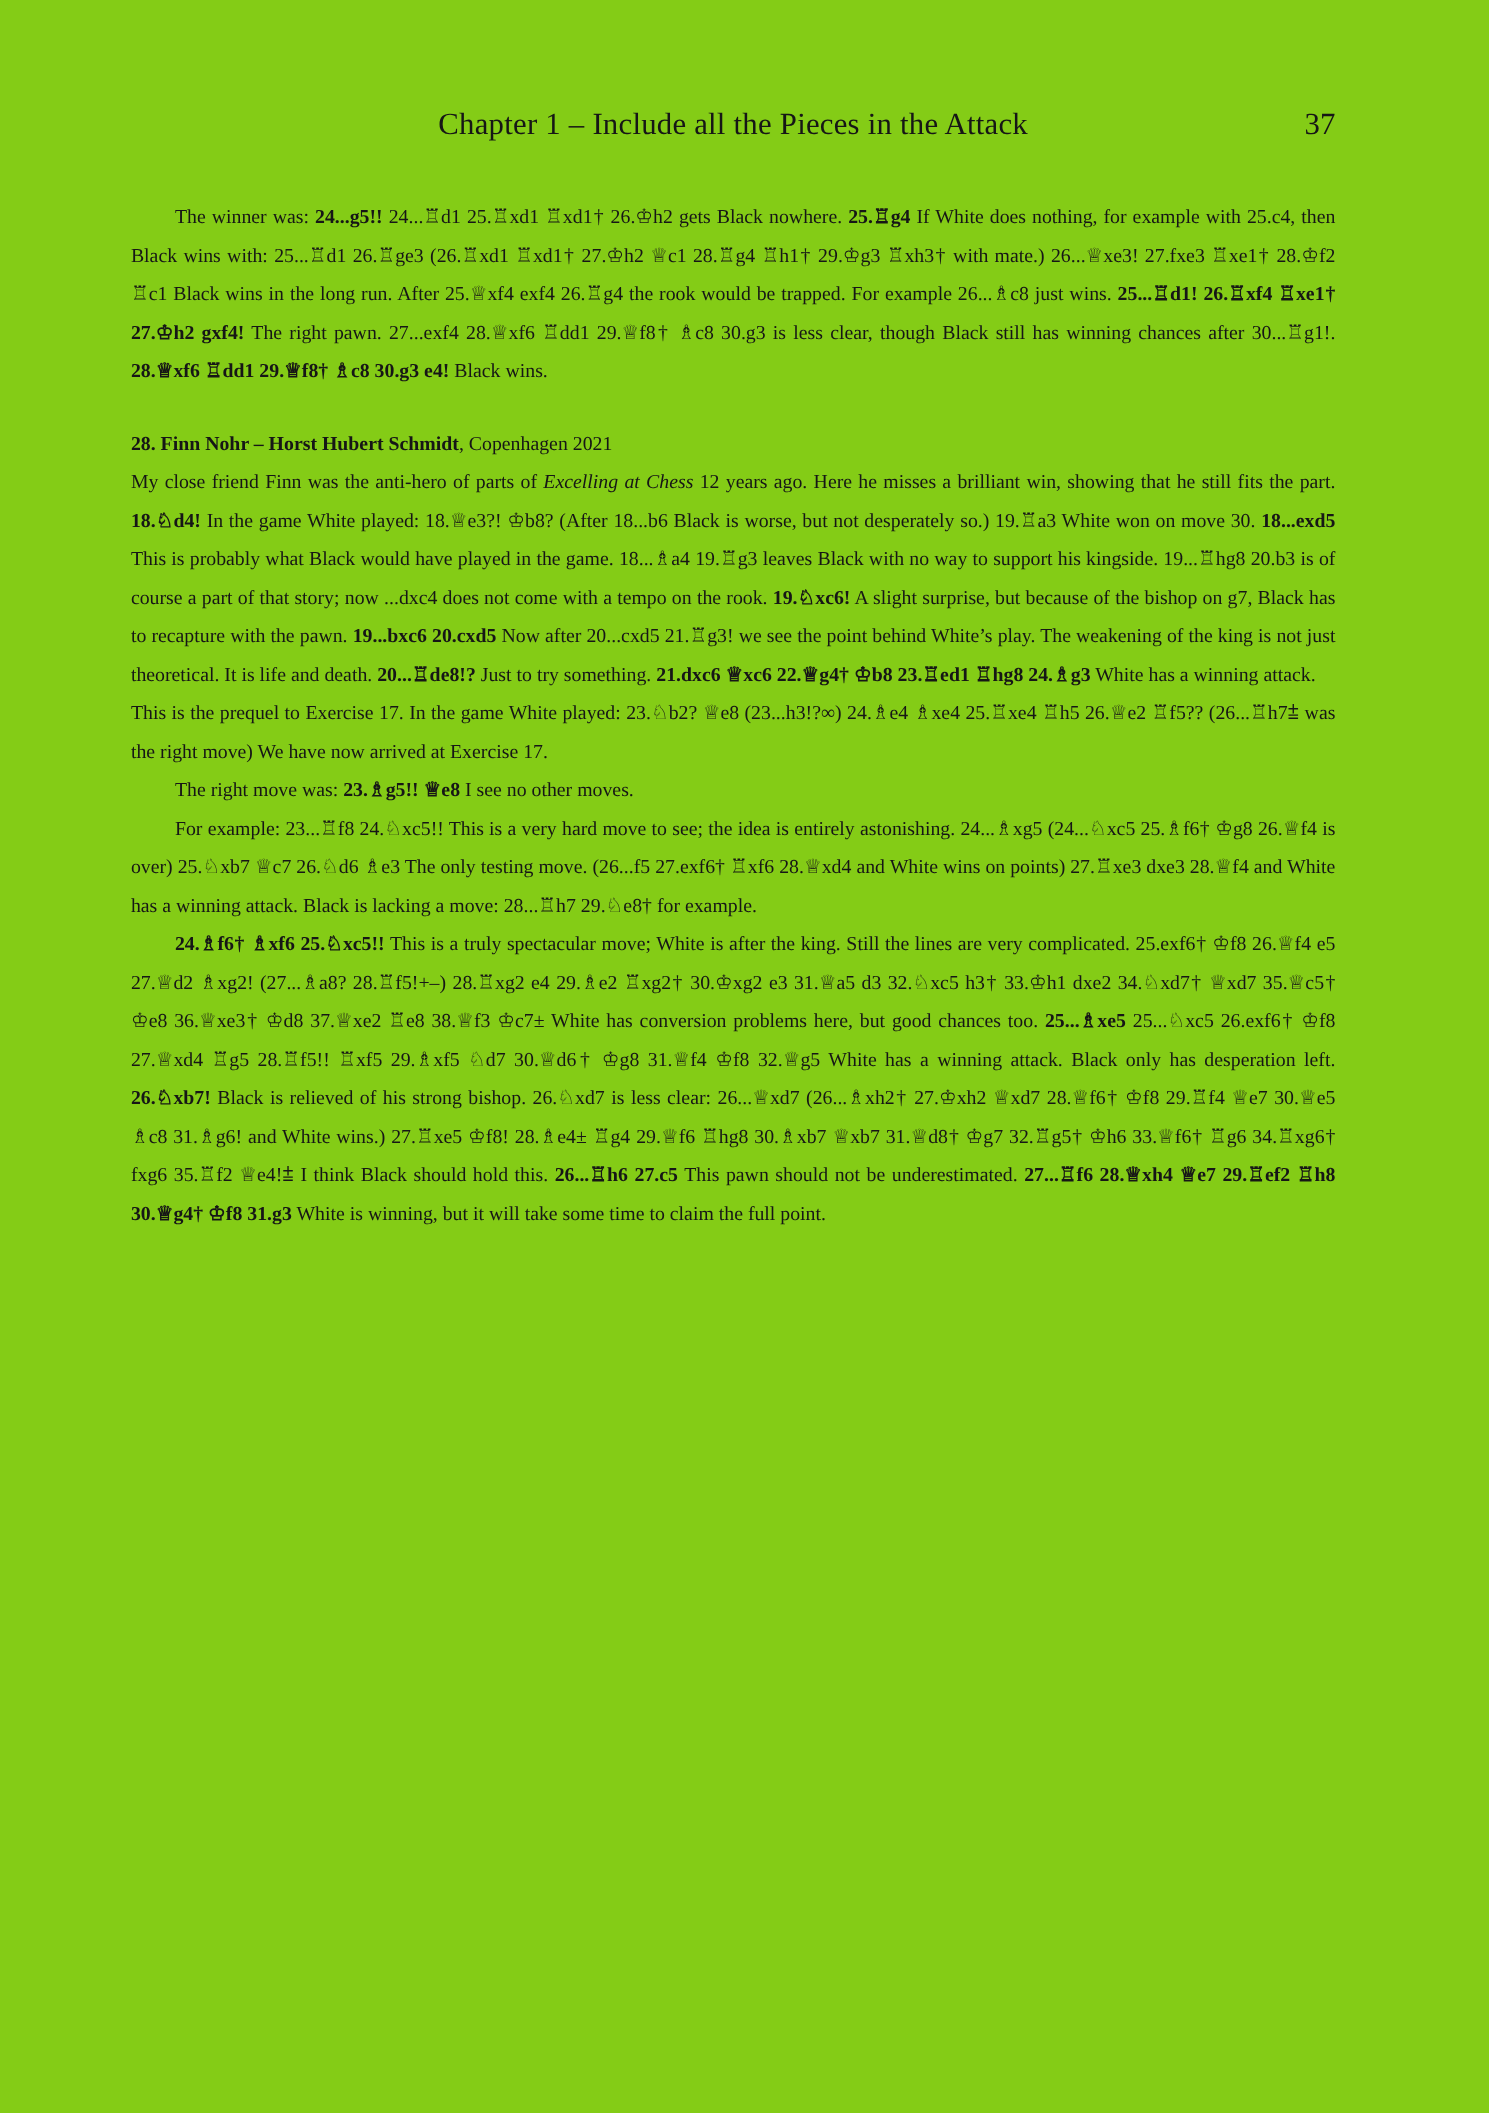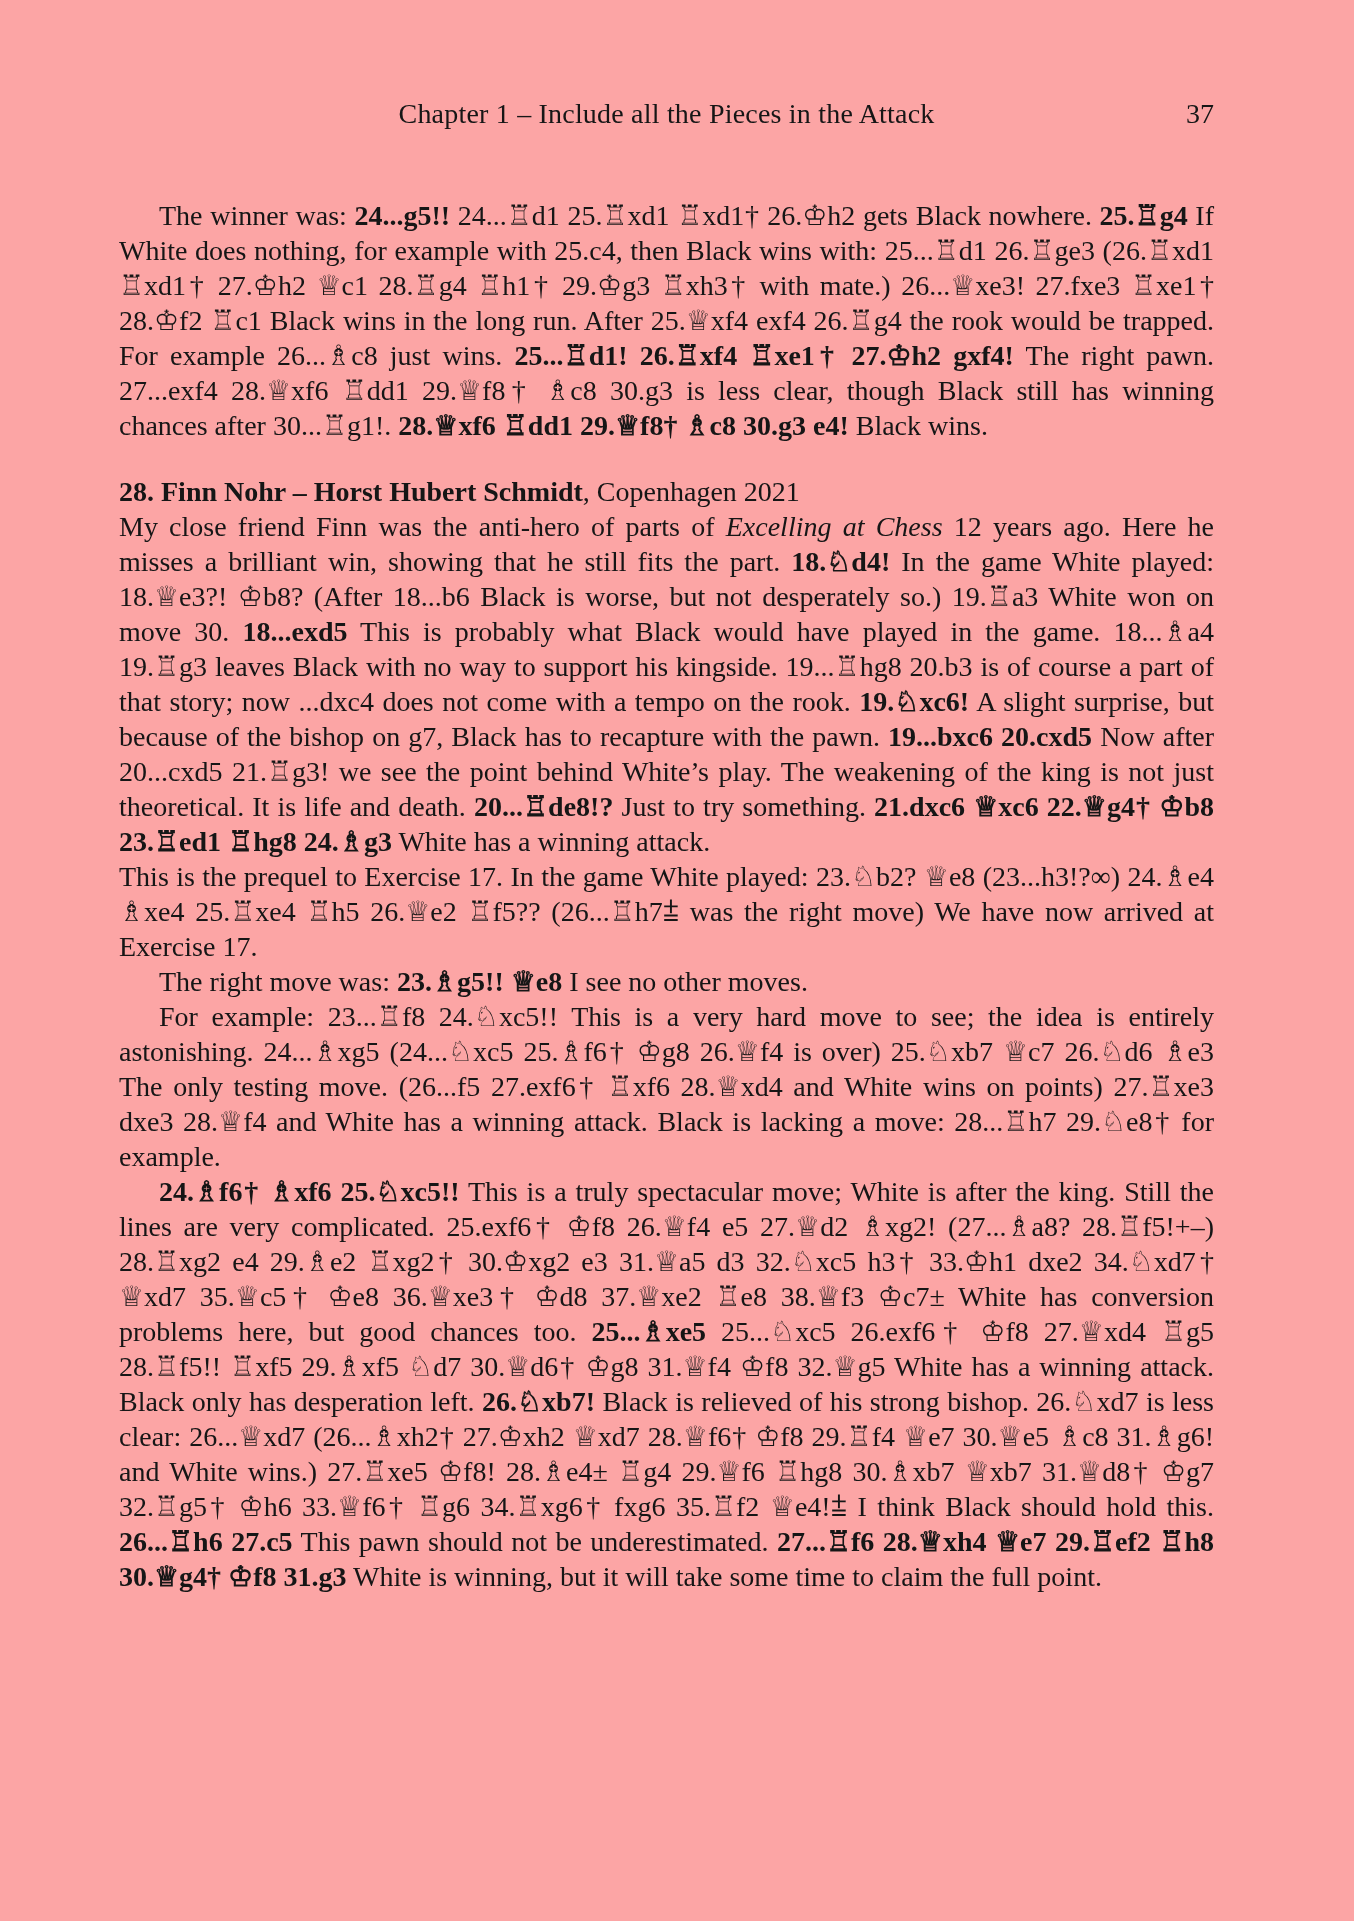--- a/index.html
+++ b/index.html
@@ -1,21 +1,21 @@
 <!DOCTYPE html>
 <html><head>
 <meta charset="utf-8">
 <style>
   html, body { margin: 0; padding: 0; background: #e8e8e8; }
   .page {
     position: relative;
     width: 1354px;
     height: 1921px;
     margin: 0 auto;
-    background: #fca5a5;
+    background: #84cc16;
     color: #161616;
     font-family: "Liberation Serif", "DejaVu Serif", serif;
     overflow: hidden;
     box-sizing: border-box;
   }
   .page-header {
     position: relative;
     margin: 96px 140px 0 119px;
     height: 36px;
     font-size: 28px;
@@ -25,22 +25,22 @@
     text-align: center;
     letter-spacing: 0.2px;
   }
   .page-number {
     position: absolute;
     right: 0;
     top: 0;
     font-family: Liberation Serif, serif;
   }
   .page-content {
-    margin: 66px 140px 0 119px;
-    font-size: 28px;
+    margin: 48px 140px 0 119px;
+    font-size: 18px;
     line-height: 35px;
     text-align: justify;
   }
   .para, .game-heading {
     margin: 0;
     padding: 0;
     text-align: justify;
   }
   .game-heading { margin-top: 31px; }
   .indent { text-indent: 40px; }

